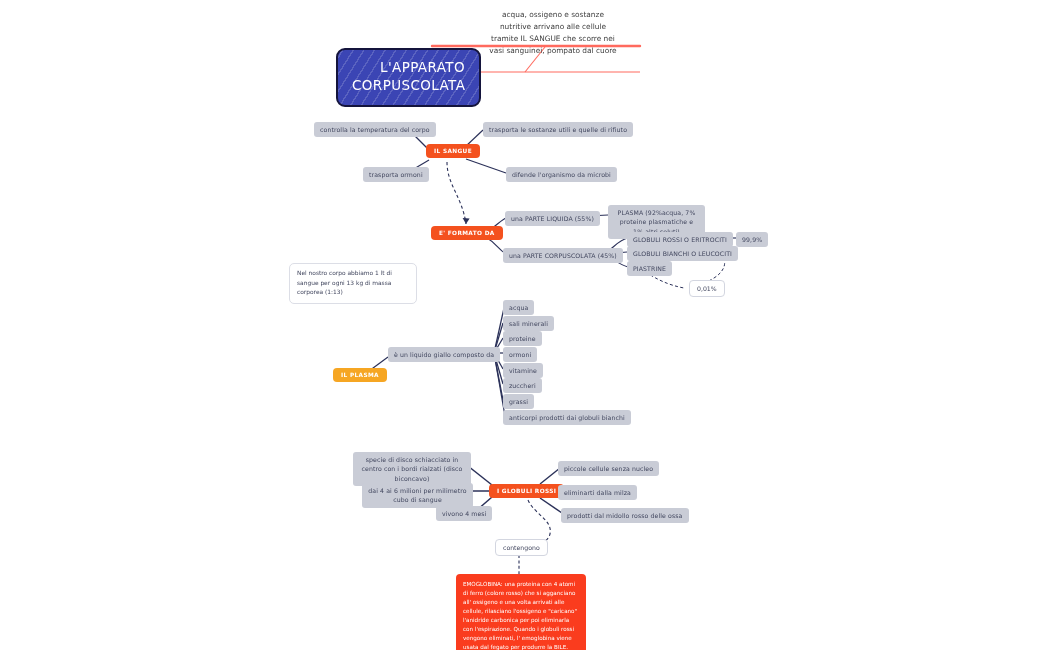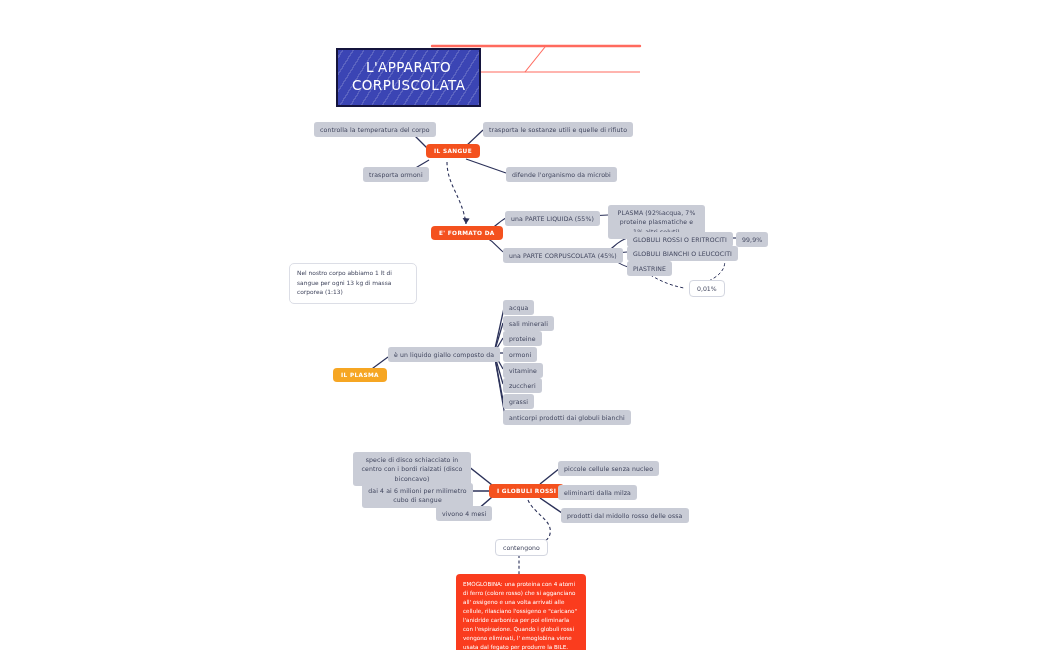--- a/index.html
+++ b/index.html
@@ -53,27 +53,27 @@
     padding:4px 7px;
     text-align:center;
     white-space:nowrap;
   }
 
   
   .title-node{
     position:absolute;
     background:#3b45b4;
     border:2px solid #14143c;
-    border-radius:0;
+    border-radius:9px;
     color:#ffffff;
     font-size:13.5px;
     line-height:1.32;
     letter-spacing:.4px;
     padding:9px 14px 10px 14px;
-    text-align:center;
+    text-align:right;
     overflow:hidden;
   }
   .title-node::after{
     content:"";position:absolute;left:0;top:0;right:0;bottom:0;
     background:repeating-linear-gradient(-58deg,
        rgba(255,255,255,.16) 0 1.4px,
        rgba(255,255,255,0) 1.4px 9px);
     pointer-events:none;
   }
   .title-node span{position:relative;z-index:2;display:block;}
@@ -178,20 +178,24 @@
     <path d="M532 544 l 6.4 -3.4 l -0.2 6.8 z" fill="#2b3159"></path>
 
     <line x1="519" y1="555" x2="519" y2="574" stroke="#2b3159" stroke-width="1.1" stroke-dasharray="3,2.4"></line>
   </svg>
 
   <div class="title-node" style="left:336px;top:48px;width:113px;">
     <span>L'APPARATO</span>
     <span>CORPUSCOLATA</span>
   </div>
 
+  <div class="annot" style="left:463px;top:9px;width:180px;">acqua, ossigeno e sostanze
+nutritive arrivano alle cellule
+tramite IL SANGUE che scorre nei
+vasi sanguinei, pompato dal cuore</div>
 
   <div class="node orange" style="left:426px;top:144px;">
     <span>IL SANGUE</span>
   </div>
 
   <div class="node grey" style="left:314px;top:122px;">
     <span>controlla la temperatura del corpo</span>
   </div>
   <div class="node grey" style="left:483px;top:122px;">
     <span>trasporta le sostanze utili e quelle di rifiuto</span>

